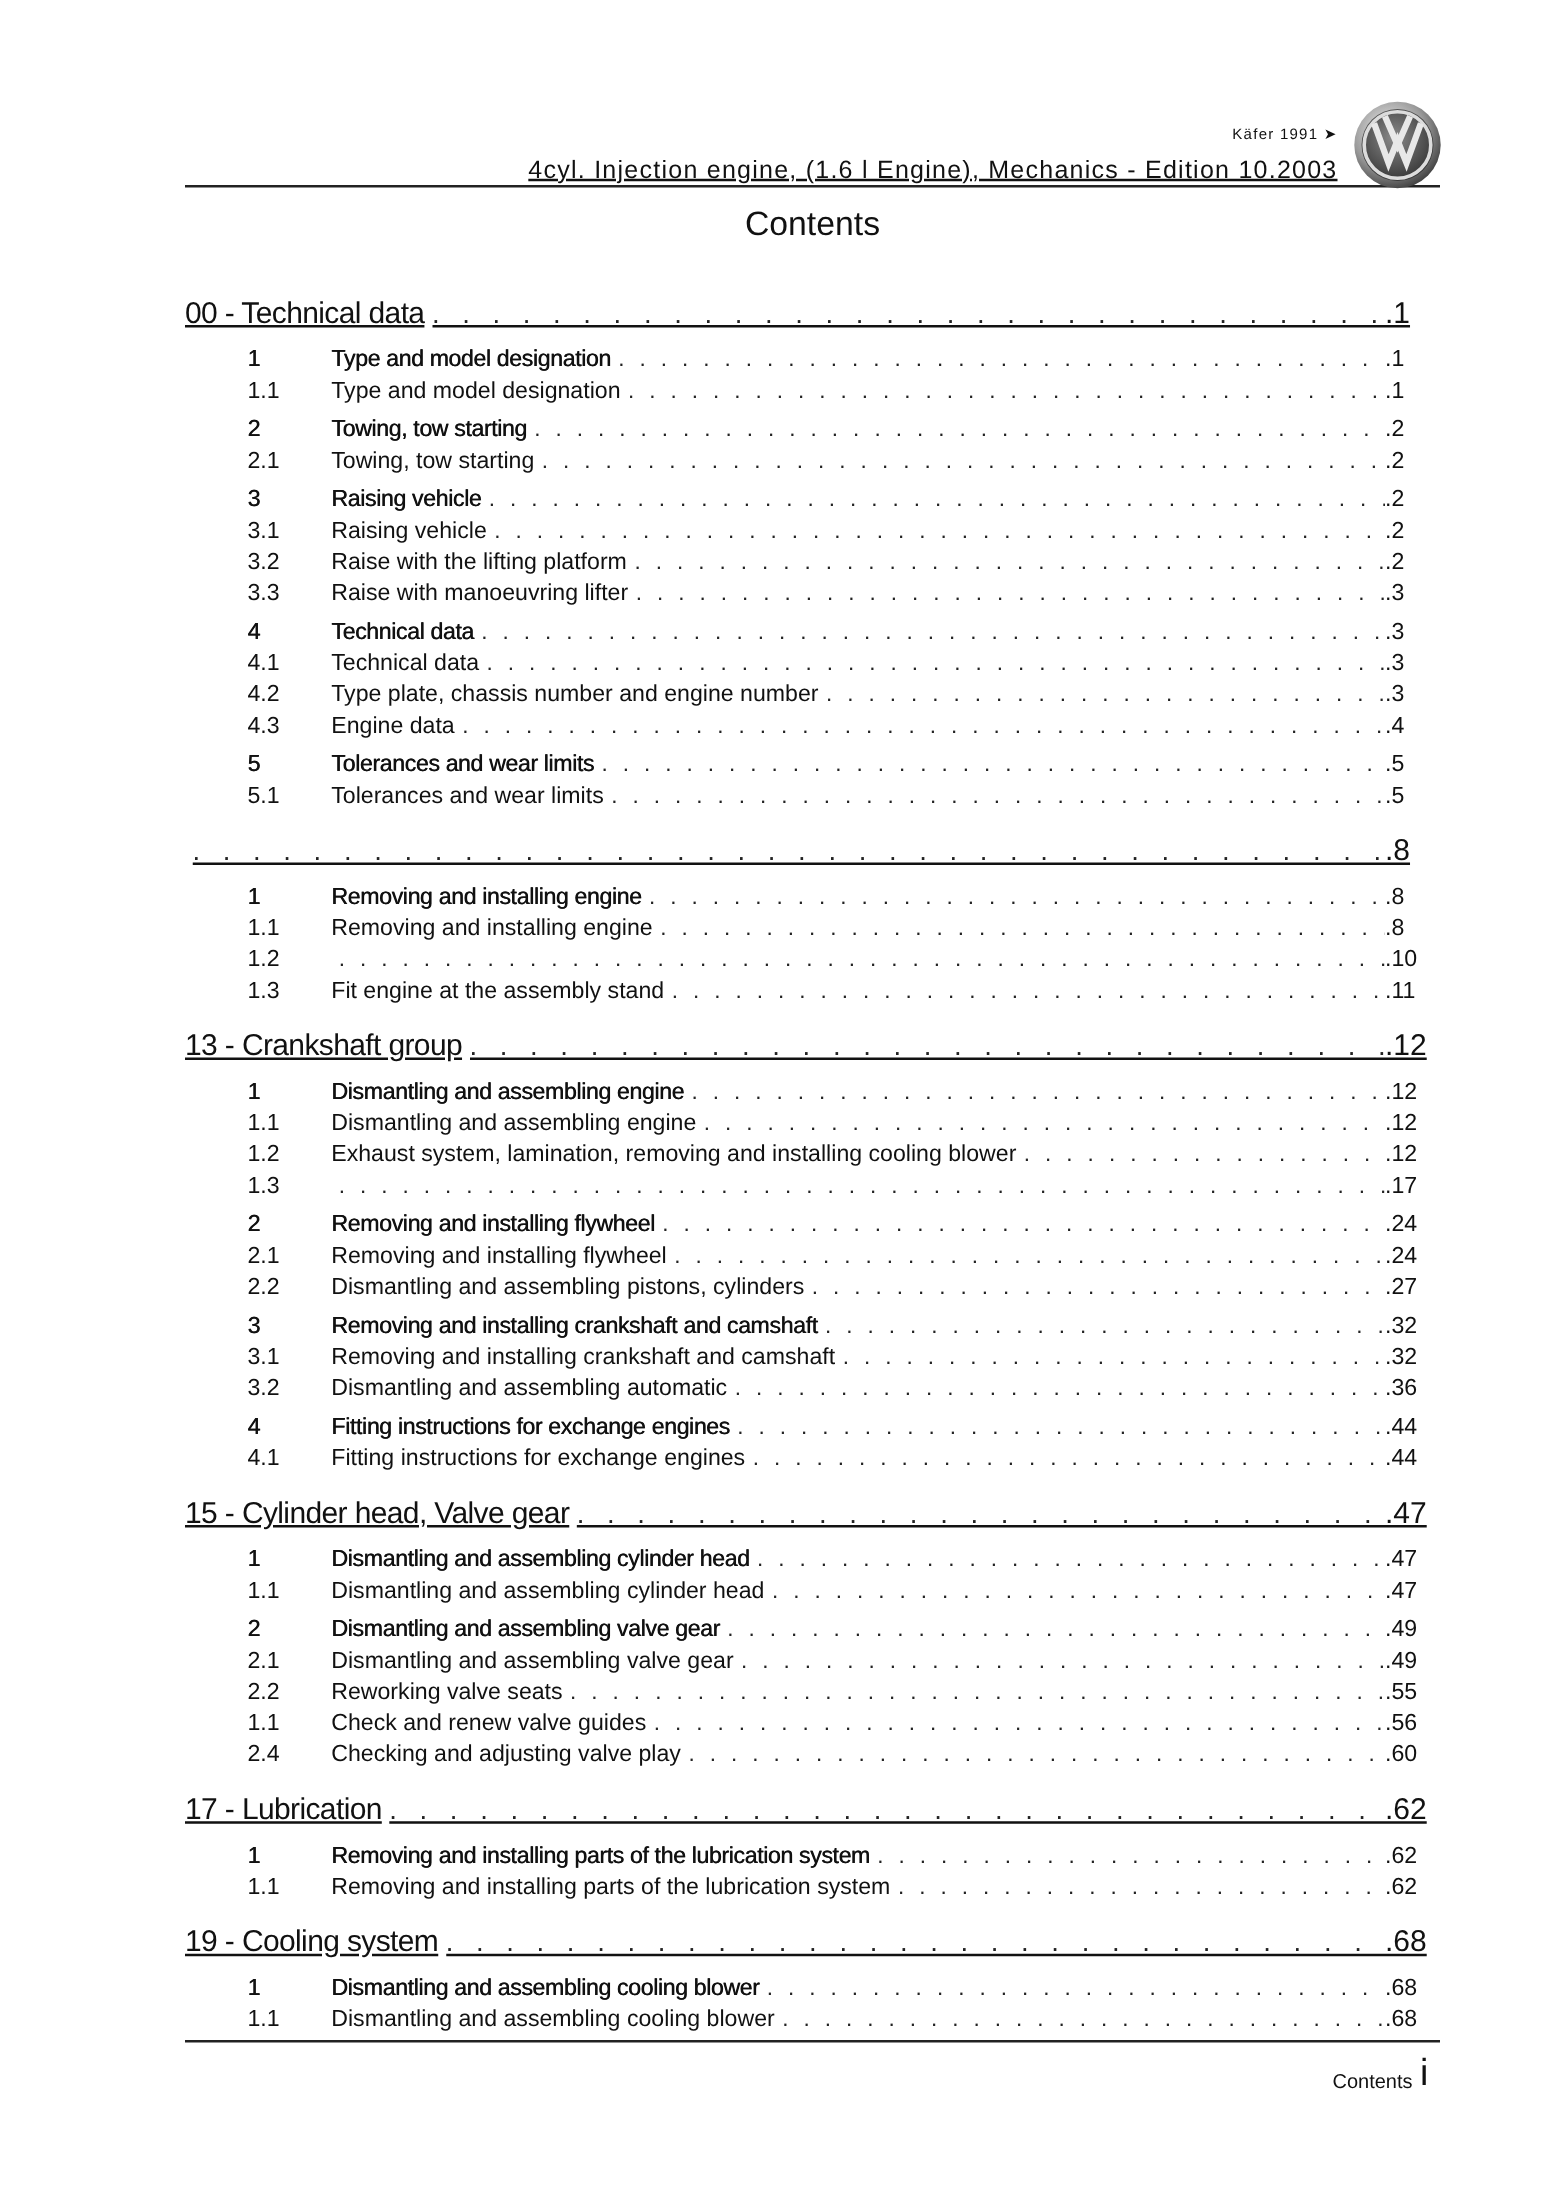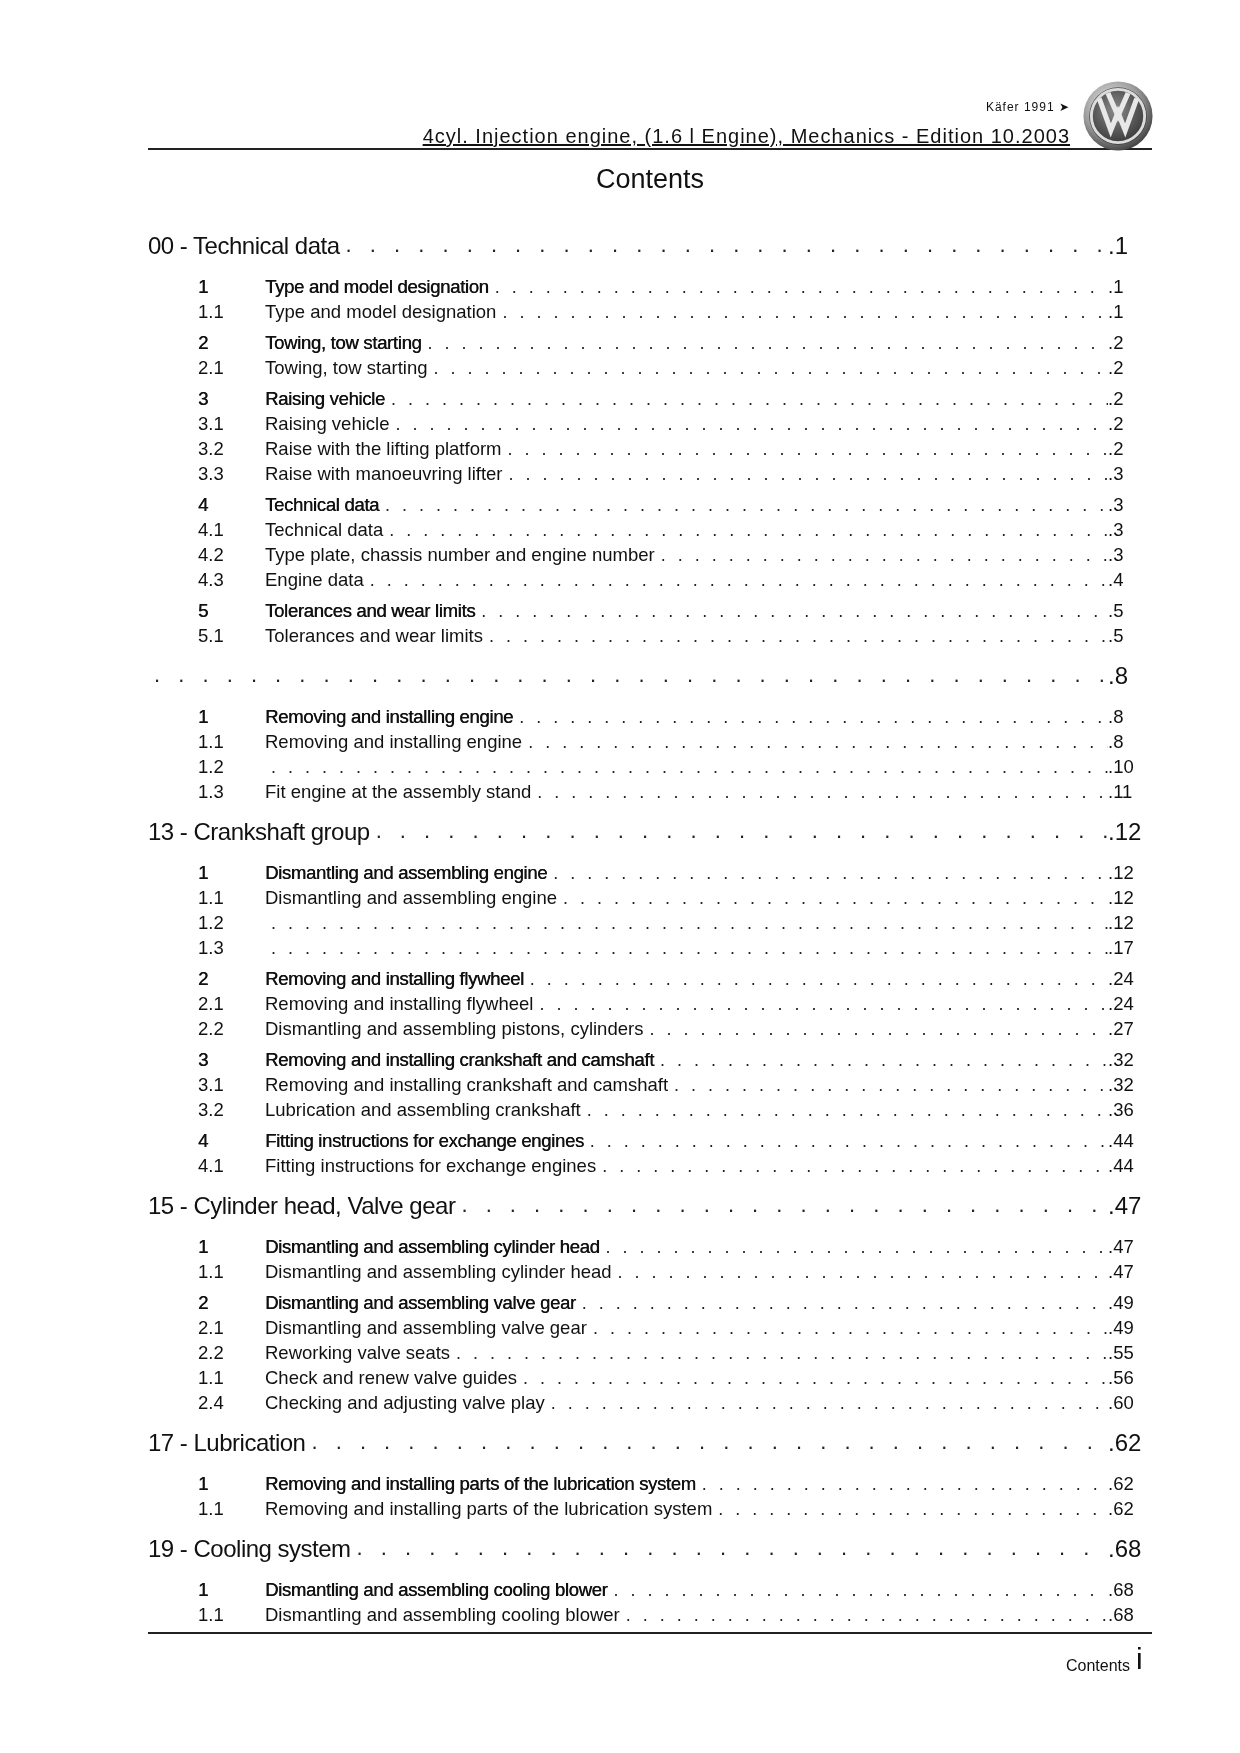--- a/index.html
+++ b/index.html
@@ -7,21 +7,21 @@
          font-family: "Liberation Sans", sans-serif; color: #111; }
 
   .hdr-line1 { position: absolute; right: 170px; top: 100px; font-size: 12px; letter-spacing: 1px; white-space: nowrap; }
   .hdr-line2 { position: absolute; right: 170px; top: 125px; font-size: 20px; letter-spacing: 1px; white-space: nowrap; text-decoration: underline; }
   .hdr-rule { position: absolute; left: 148px; top: 148px; width: 1004px; height: 2px; background: #222; }
   .vw-logo { position: absolute; left: 1082px; top: 80px; width: 72px; height: 72px; }
 
   .page-title { position: absolute; left: 0; width: 1300px; top: 164px; text-align: center; font-size: 27px; }
 
   .toc { position: absolute; left: 148px; top: 232px; width: 1000px; }
-  .chapter { display: flex; align-items: flex-start; height: 38px; font-size: 24px; margin-top: 12px; }
+  .chapter { display: flex; align-items: center; height: 38px; font-size: 24px; margin-top: 12px; text-decoration: underline; }
   .chapter:first-child { margin-top: 0; }
   .chapter .title { white-space: nowrap; letter-spacing: -0.5px; }
   .section-group { margin-top: 6px; }
   .row { display: flex; align-items: baseline; height: 25px; font-size: 18.5px; padding-left: 50px; }
   .row .num { width: 67px; flex: none; }
   .row .title { white-space: nowrap; }
   .row.bold .title, .row.bold .num { font-weight: normal; text-shadow: 0.4px 0 0 #111; letter-spacing: -0.3px; }
   .leader { flex: 1; overflow: hidden; white-space: nowrap; margin-left: 6px; color: #222;
             letter-spacing: 3.5px; font-size: 18px; }
   .chapter .leader { letter-spacing: 6px; font-size: 22px; }
@@ -201,20 +201,21 @@
         <span class="page">.12</span>
       </div>
       <div class="row">
         <span class="num">1.1</span>
         <span class="title">Dismantling and assembling engine</span>
         <span class="leader"> . . . . . . . . . . . . . . . . . . . . . . . . . . . . . . . . . . . . . . . . . . . . . . . . . . . . . . . . . . . . . . . . . . . . . . . . . . . . . . . . . . . . . .</span>
         <span class="page">.12</span>
       </div>
       <div class="row">
         <span class="num">1.2</span>
+        <span class="title">Exhaust system, lamination, removing and installing cooling blower</span>
         <span class="leader"> . . . . . . . . . . . . . . . . . . . . . . . . . . . . . . . . . . . . . . . . . . . . . . . . . . . . . . . . . . . . . . . . . . . . . . . . . . . . . . . . . . . . . .</span>
         <span class="page">.12</span>
       </div>
       <div class="row">
         <span class="num">1.3</span>
         <span class="leader"> . . . . . . . . . . . . . . . . . . . . . . . . . . . . . . . . . . . . . . . . . . . . . . . . . . . . . . . . . . . . . . . . . . . . . . . . . . . . . . . . . . . . . .</span>
         <span class="page">.17</span>
       </div>
     </div>
     <div class="section-group">
@@ -245,21 +246,21 @@
         <span class="page">.32</span>
       </div>
       <div class="row">
         <span class="num">3.1</span>
         <span class="title">Removing and installing crankshaft and camshaft</span>
         <span class="leader"> . . . . . . . . . . . . . . . . . . . . . . . . . . . . . . . . . . . . . . . . . . . . . . . . . . . . . . . . . . . . . . . . . . . . . . . . . . . . . . . . . . . . . .</span>
         <span class="page">.32</span>
       </div>
       <div class="row">
         <span class="num">3.2</span>
-        <span class="title">Lubrication and assembling crankshaft</span>
+        <span class="title">Dismantling and assembling automatic</span>
         <span class="leader"> . . . . . . . . . . . . . . . . . . . . . . . . . . . . . . . . . . . . . . . . . . . . . . . . . . . . . . . . . . . . . . . . . . . . . . . . . . . . . . . . . . . . . .</span>
         <span class="page">.36</span>
       </div>
     </div>
     <div class="section-group">
       <div class="row bold">
         <span class="num">4</span>
         <span class="title">Fitting instructions for exchange engines</span>
         <span class="leader"> . . . . . . . . . . . . . . . . . . . . . . . . . . . . . . . . . . . . . . . . . . . . . . . . . . . . . . . . . . . . . . . . . . . . . . . . . . . . . . . . . . . . . .</span>
         <span class="page">.44</span>

